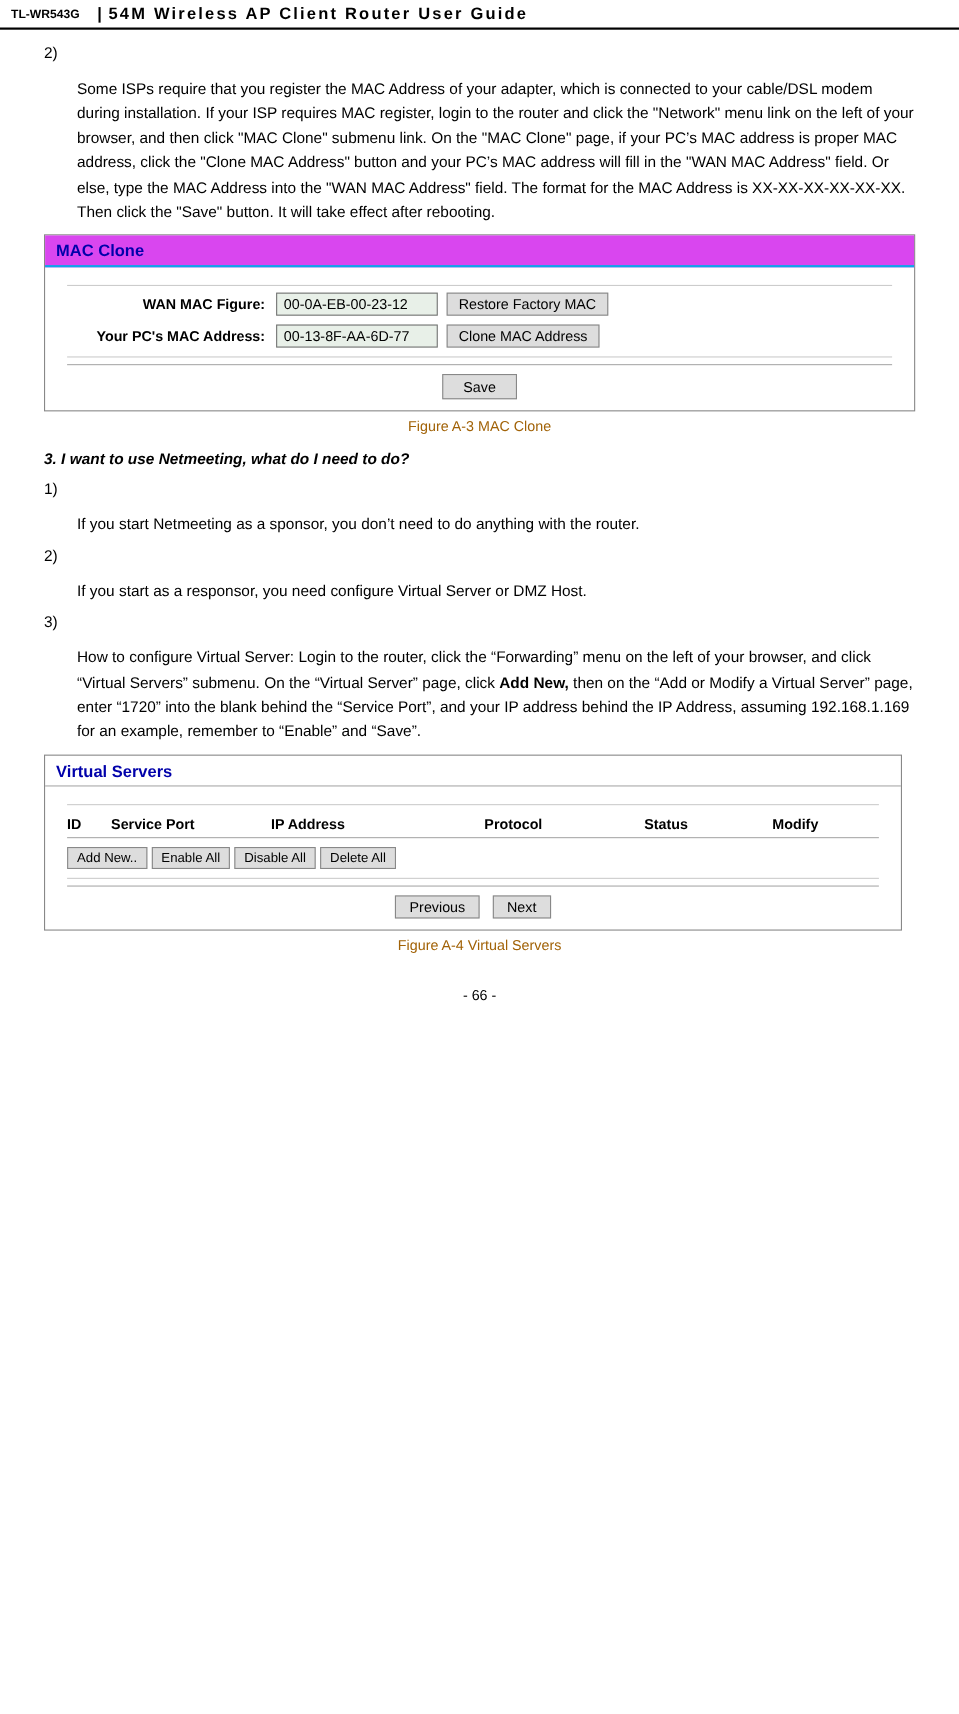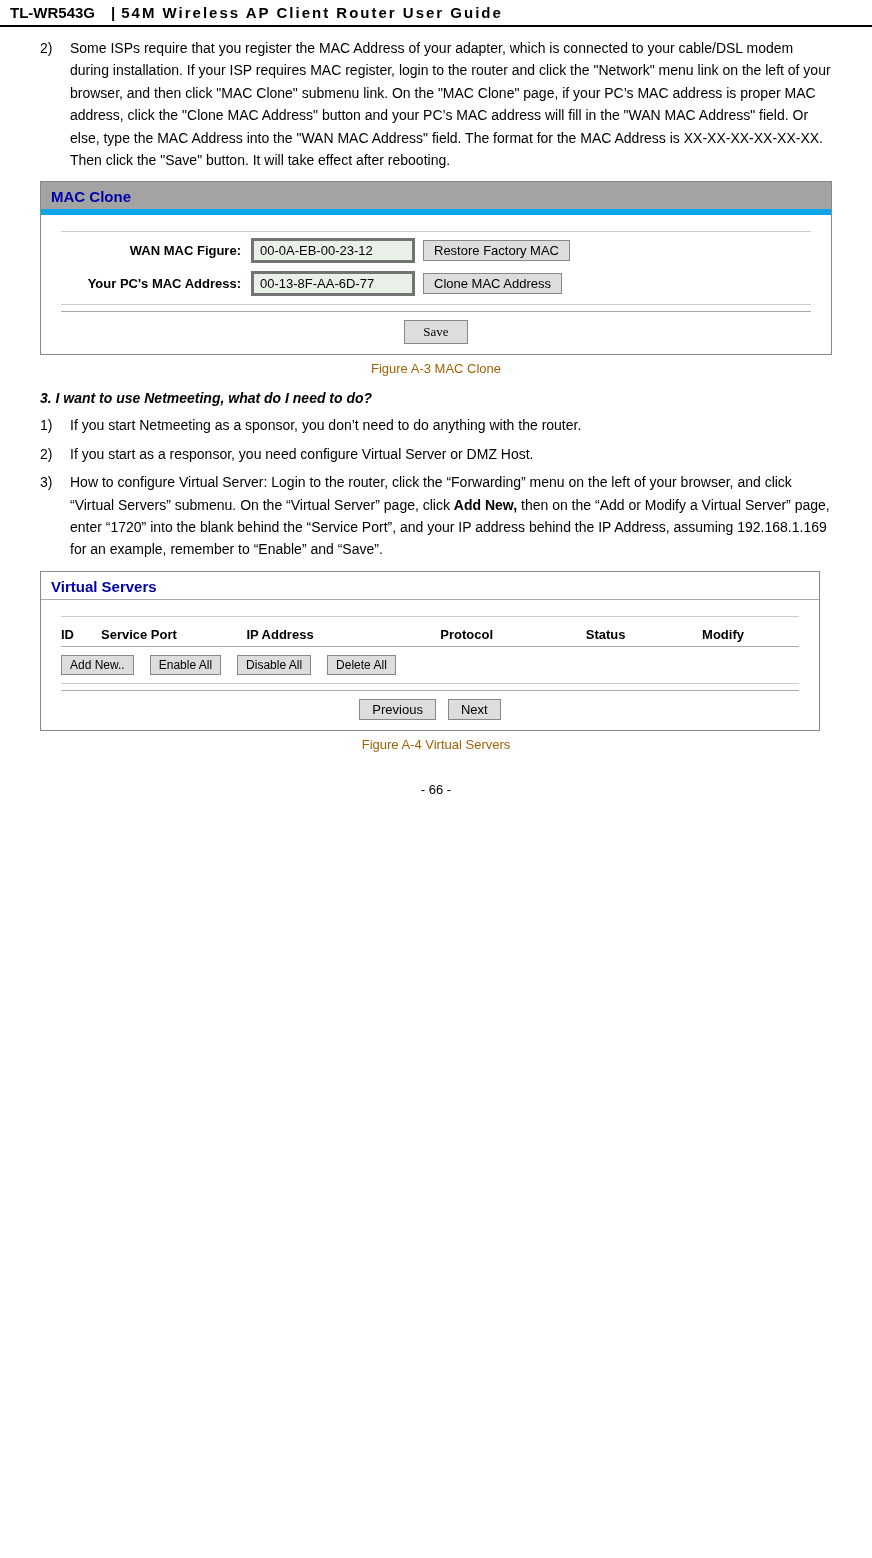--- a/index.html
+++ b/index.html
@@ -14,21 +14,21 @@
     }
     .header {
       display: flex;
       align-items: center;
       border-bottom: 2px solid #000;
       padding: 4px 10px;
       background: #fff;
     }
     .header-model {
       font-weight: bold;
-      font-size: 15px;
+      font-size: 11px;
       margin-right: 10px;
     }
     .header-title {
       font-weight: bold;
       font-size: 15px;
       letter-spacing: 2px;
     }
     .content {
       padding: 10px 40px 20px 40px;
     }
@@ -40,62 +40,63 @@
       display: flex;
       margin-bottom: 6px;
       line-height: 1.6;
     }
     .list-num {
       min-width: 30px;
       font-weight: normal;
     }
     .list-text {
       flex: 1;
+      margin-top: 32px;
     }
     .section-heading {
       font-weight: bold;
       font-style: italic;
       margin: 14px 0 8px 0;
       font-size: 14px;
     }
     
     .mac-clone-box {
       border: 1px solid #888;
       margin: 10px 0 4px 0;
       background: #fff;
     }
     .mac-clone-title {
-      background: #a3a3a3;
+      background: #d946ef;
       font-weight: bold;
       font-size: 15px;
       color: #00a;
       padding: 6px 10px 4px 10px;
-      border-bottom: 6px solid #0ea5e9;
+      border-bottom: 2px solid #0ea5e9;
     }
     .mac-clone-inner {
       padding: 10px 20px;
     }
     .mac-row {
       display: flex;
       align-items: center;
       margin-bottom: 8px;
     }
     .mac-label {
       font-weight: bold;
       font-size: 13px;
       text-align: right;
       width: 180px;
       margin-right: 10px;
     }
     .mac-input {
-      border: 3px solid #737373;
+      border: 1px solid #737373;
       background: #e8f0e8;
       padding: 2px 6px;
       font-size: 13px;
-      width: 164px;
+      width: 147px;
       margin-right: 8px;
       color: #000;
     }
     .mac-button {
       border: 1px solid #888;
       background: #ddd;
       padding: 2px 10px;
       font-size: 13px;
       cursor: pointer;
     }
@@ -105,21 +106,20 @@
       margin-top: 6px;
       border-top: 1px solid #aaa;
       padding-top: 8px;
     }
     .save-button {
       border: 1px solid #888;
       background: #ddd;
       padding: 3px 18px;
       font-size: 13px;
       cursor: pointer;
-      font-family: Liberation Serif, serif;
     }
     .figure-caption {
       text-align: center;
       font-size: 13px;
       margin: 6px 0 14px 0;
       color: #a16207;
     }
     
     .vs-box {
       border: 1px solid #888;
@@ -145,21 +145,21 @@
       justify-content: space-between;
     }
     .vs-col-id { width: 40px; }
     .vs-col-sp { flex: 1.5; }
     .vs-col-ip { flex: 2; }
     .vs-col-proto { flex: 1.5; }
     .vs-col-status { flex: 1.2; }
     .vs-col-modify { flex: 1; }
     .vs-button-row {
       display: flex;
-      gap: 16px;
+      gap: 4px;
       margin: 8px 0;
     }
     .vs-btn {
       border: 1px solid #888;
       background: #ddd;
       padding: 2px 8px;
       font-size: 12px;
       cursor: pointer;
     }
     .vs-nav-row {

